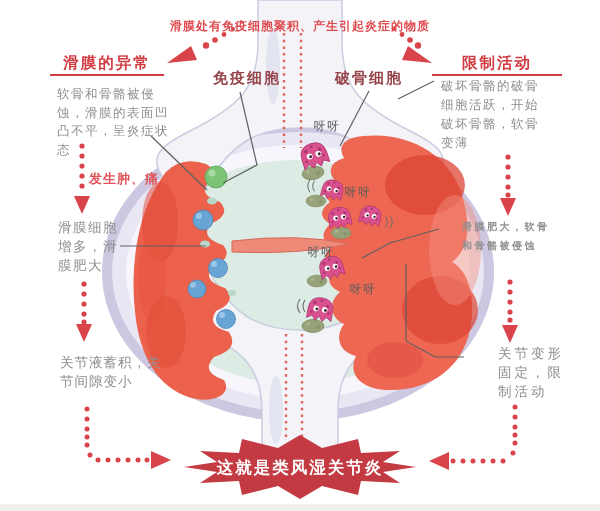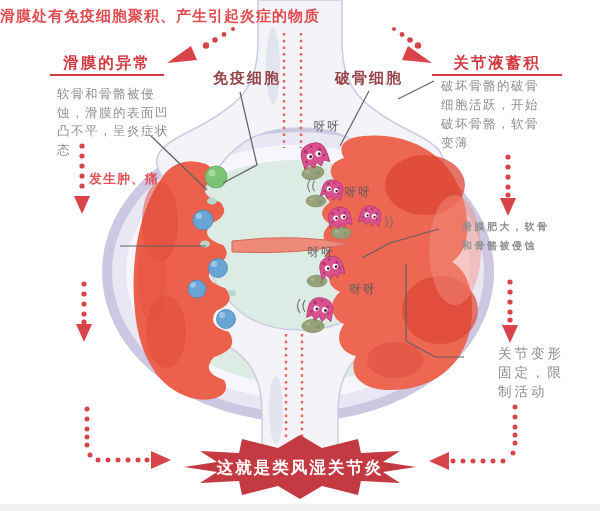--- a/index.html
+++ b/index.html
@@ -1,19 +1,19 @@
 <!DOCTYPE html>
 <html><head>
 <meta charset="utf-8">
 <style>
   html,body{margin:0;padding:0;background:#ffffff;}
   #stage{position:relative;width:600px;height:511px;background:#ffffff;overflow:hidden;
     font-family:"DejaVu Sans","Liberation Sans",sans-serif;}
   .abs{position:absolute;}
-  .topbanner{top:7px;left:0;width:100%;text-align:left;color:#e04b50;font-size:15px;
+  .topbanner{top:18px;left:0;width:100%;text-align:center;color:#e04b50;font-size:12px;
     font-weight:600;letter-spacing:1px;}
   .heading{color:#d23b42;font-weight:bold;font-size:15.5px;letter-spacing:2px;text-align:center;
     border-bottom:2px solid #d23b42;}
   .gray{color:#8e8e8e;}
   .svgfull{top:0;left:0;}
   .lh{line-height:19px;}
   .bottomstrip{left:0;top:504px;width:600px;height:7px;background:#f2f0ee;}
 </style>
 </head>
 <body>
@@ -221,20 +221,22 @@
       <polygon fill="#c43a42" points="416,467 383,472 400,483 361,481 358,495 322,486 300,499 278,486 242,495 239,481 200,483 217,472 184,467 217,462 200,451 239,453 242,439 278,448 300,435 322,448 358,439 361,453 400,451 383,462"></polygon>
       <text x="300" y="473" text-anchor="middle" font-size="16.5" font-weight="bold" fill="#ffffff" letter-spacing="2">这就是类风湿关节炎</text>
     </g>
   </svg>
 
   <div class="abs topbanner">滑膜处有免疫细胞聚积、产生引起炎症的物质</div>
 
   <div class="abs heading" style="left:50px;top:53px;width:114px;">滑膜的异常</div>
   <div class="abs gray" style="left:57px;top:85px;width:114px;font-size:12.5px;line-height:18.5px;letter-spacing:1.5px;">软骨和骨骼被侵蚀，滑膜的表面凹凸不平，呈炎症状态</div>
   <div class="abs" style="left:89px;top:170px;color:#e05358;font-size:13px;font-weight:600;letter-spacing:1px;">发生肿、痛</div>
-
-  <div class="abs heading" style="left:432px;top:53px;width:130px;">关节液蓄积</div>
+  <div class="abs gray lh" style="left:58px;top:218px;width:64px;font-size:13.5px;letter-spacing:1.5px;">滑膜细胞增多，滑膜肥大</div>
+  <div class="abs gray lh" style="left:60px;top:353px;width:108px;font-size:13.5px;letter-spacing:1px;">关节液蓄积，关节间隙变小</div>
+
+  <div class="abs heading" style="left:432px;top:53px;width:130px;">限制活动</div>
   <div class="abs gray" style="left:441px;top:76px;width:101px;font-size:12.5px;line-height:19px;letter-spacing:1.5px;">破坏骨骼的破骨细胞活跃，开始破坏骨骼，软骨变薄</div>
   <div class="abs gray lh" style="left:462px;top:217px;width:90px;font-size:10px;letter-spacing:2.5px;font-weight:bold;">滑膜肥大，软骨和骨骼被侵蚀</div>
   <div class="abs gray lh" style="left:470px;top:344px;width:72px;font-size:13.5px;letter-spacing:3px;margin-left:28px;">关节变形固定，限制活动</div>
 
   <div class="abs bottomstrip"></div>
 </div>
 
 </body></html>

